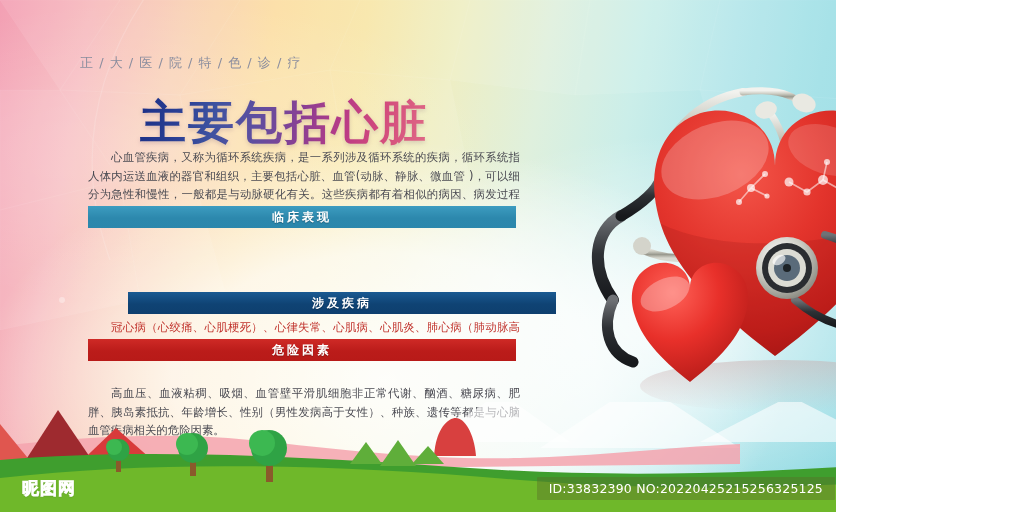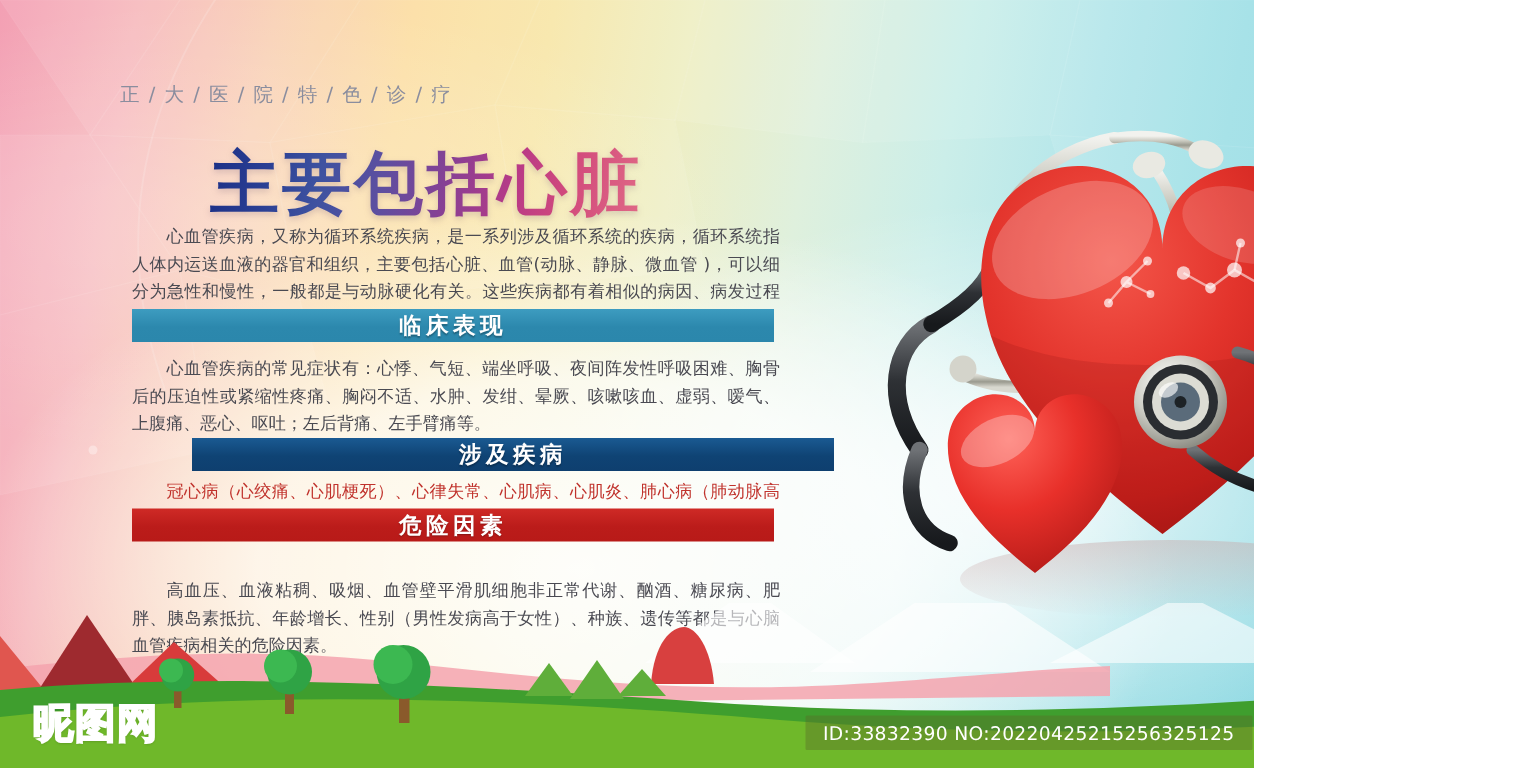--- a/index.html
+++ b/index.html
@@ -57,21 +57,21 @@
     white-space:nowrap;
     filter: drop-shadow(0 2px 2px rgba(120,90,120,.25));
   }
   .intro {
     position:absolute; left:88px; top:148px; width:432px;
     font-size:11.4px; line-height:18.6px; color:#4a4a52;
     text-align:justify; text-indent:23px;
   }
   .secbar {
     position:absolute; left:88px; width:428px; height:22px;
-    color:#fff; font-size:15px; font-weight:bold; letter-spacing:3px;
+    color:#fff; font-size:12px; font-weight:bold; letter-spacing:3px;
     display:flex; align-items:center; justify-content:center;
     text-shadow: 0 1px 1px rgba(0,0,0,.28);
     text-align: right;
   }
   .secbar.teal { top:206px; background:linear-gradient(180deg,#3d9cc0 0%,#2c88ad 55%,#2b87ac 100%); }
   .secbar.navy { top:292px; background:linear-gradient(180deg,#1a5a92 0%,#0f4374 55%,#0e3f6f 100%);margin-left:40px; }
   .secbar.red  { top:339px; background:linear-gradient(180deg,#cf2a26 0%,#bb1c1a 55%,#b81a18 100%); }
 
   .para {
     position:absolute; left:88px; width:432px;
@@ -88,21 +88,21 @@
 
   
   .land { position:absolute; left:0; bottom:0; width:1024px; height:110px; }
 
   
   .watermark {
     position:absolute; left:22px; bottom:12px;
     display:flex; align-items:center; gap:8px;
     color:#ffffff; text-shadow:0 1px 2px rgba(0,0,0,.28);
   }
-  .wm-cn { font-size:27px; font-weight:bold; letter-spacing:1px;
+  .wm-cn { font-size:17px; font-weight:normal; letter-spacing:1px;
            color:transparent; -webkit-text-fill-color:transparent;
            -webkit-text-stroke:1.4px #ffffff; }
   .wm-url { font-size:20px; letter-spacing:.2px; }
   .idbadge {
     position:absolute; right:1px; bottom:12px;
     background:rgba(90,110,40,.42);
     color:#fff; font-size:12.5px; padding:4px 12px; letter-spacing:.2px;
     border-radius:1px;
   }
 </style>
@@ -284,21 +284,20 @@
       </g>
     </svg>
   </div>
 
   <div class="content">
     <div class="eyebrow">正 / 大 / 医 / 院 / 特 / 色 / 诊 / 疗</div>
     <div class="title">主要包括心脏</div>
     <div class="intro">心血管疾病，又称为循环系统疾病，是一系列涉及循环系统的疾病，循环系统指人体内运送血液的器官和组织，主要包括心脏、血管(动脉、静脉、微血管 )，可以细分为急性和慢性，一般都是与动脉硬化有关。这些疾病都有着相似的病因、病发过程及治疗方案。</div>
 
     <div class="secbar teal">临床表现</div>
-    <div class="para p1">心血管疾病的常见症状有：心悸、气短、端坐呼吸、夜间阵发性呼吸困难、胸骨后的压迫性或紧缩性疼痛、胸闷不适、水肿、发绀、晕厥、咳嗽咳血、虚弱、嗳气、上腹痛、恶心、呕吐；左后背痛、左手臂痛等。</div>
 
     <div class="secbar navy">涉及疾病</div>
     <div class="para p2">冠心病（心绞痛、心肌梗死）、心律失常、心肌病、心肌炎、肺心病（肺动脉高压）、高血压（高心病）、心力衰竭（急慢性）。</div>
 
     <div class="secbar red">危险因素</div>
     <div class="para p3">高血压、血液粘稠、吸烟、血管壁平滑肌细胞非正常代谢、酗酒、糖尿病、肥胖、胰岛素抵抗、年龄增长、性别（男性发病高于女性）、种族、遗传等都是与心脑血管疾病相关的危险因素。</div>
   </div>
 
   <svg class="land" width="1024" height="110" viewBox="0 0 1024 110">
 

